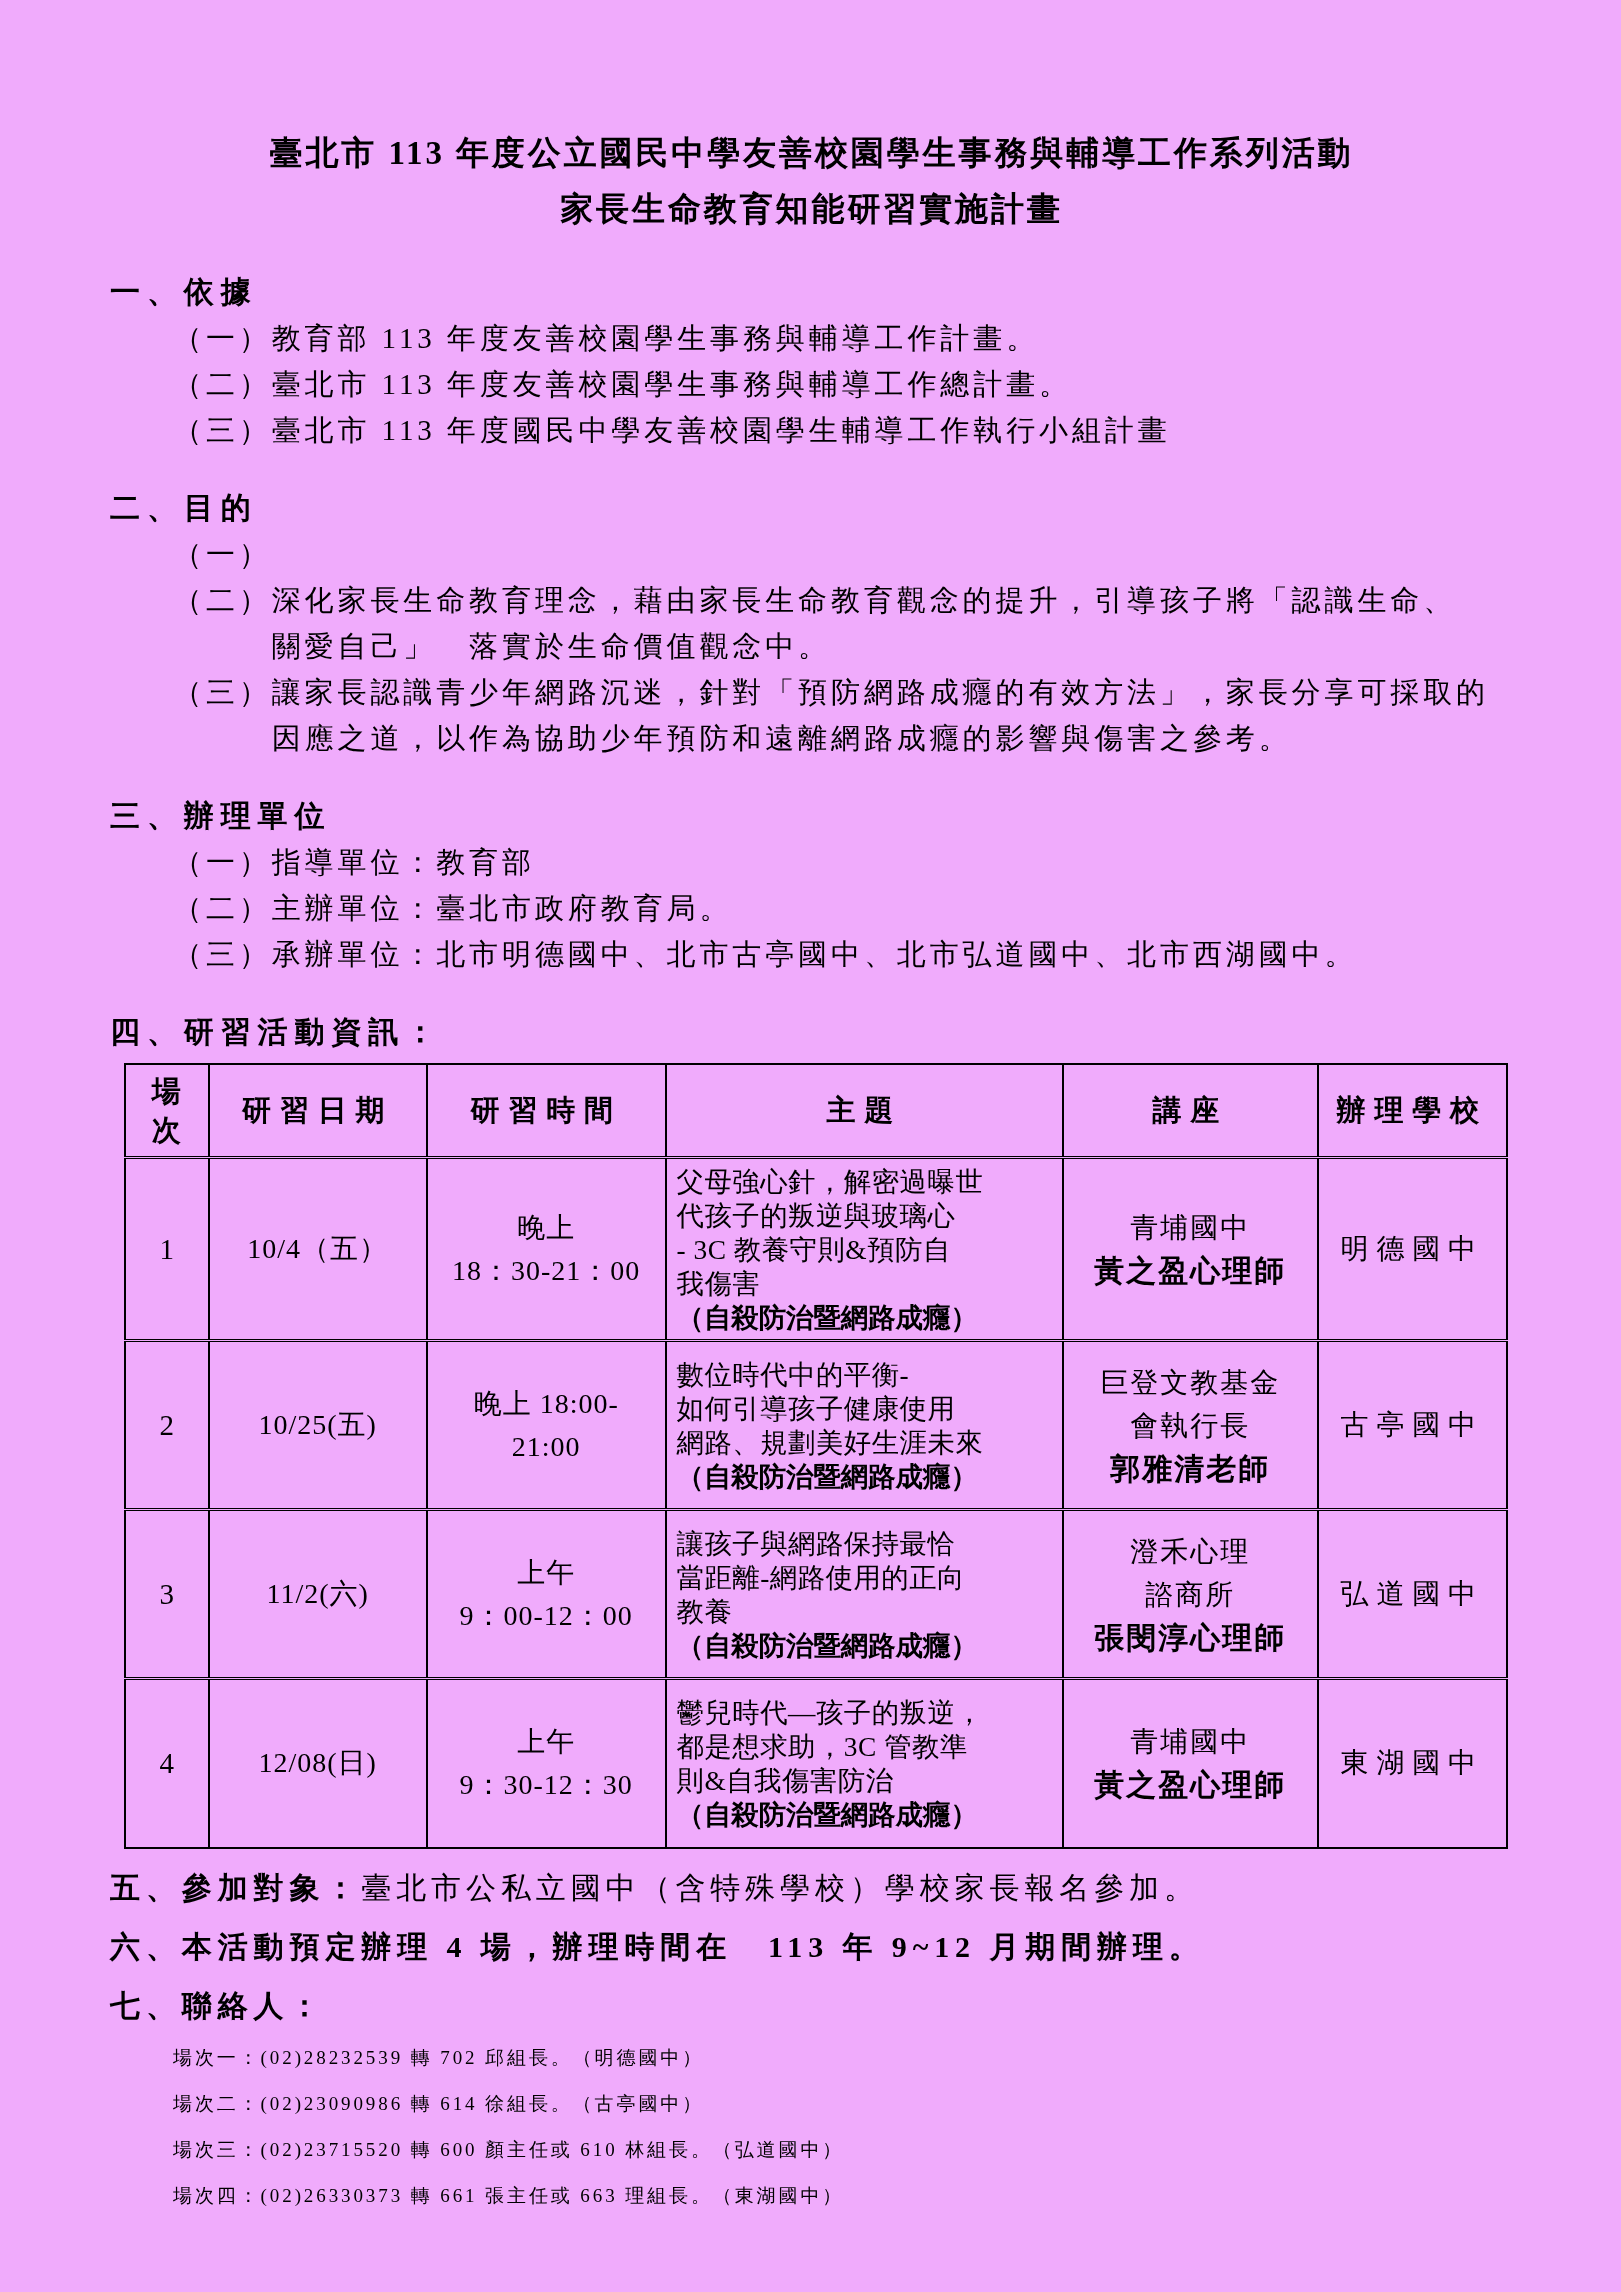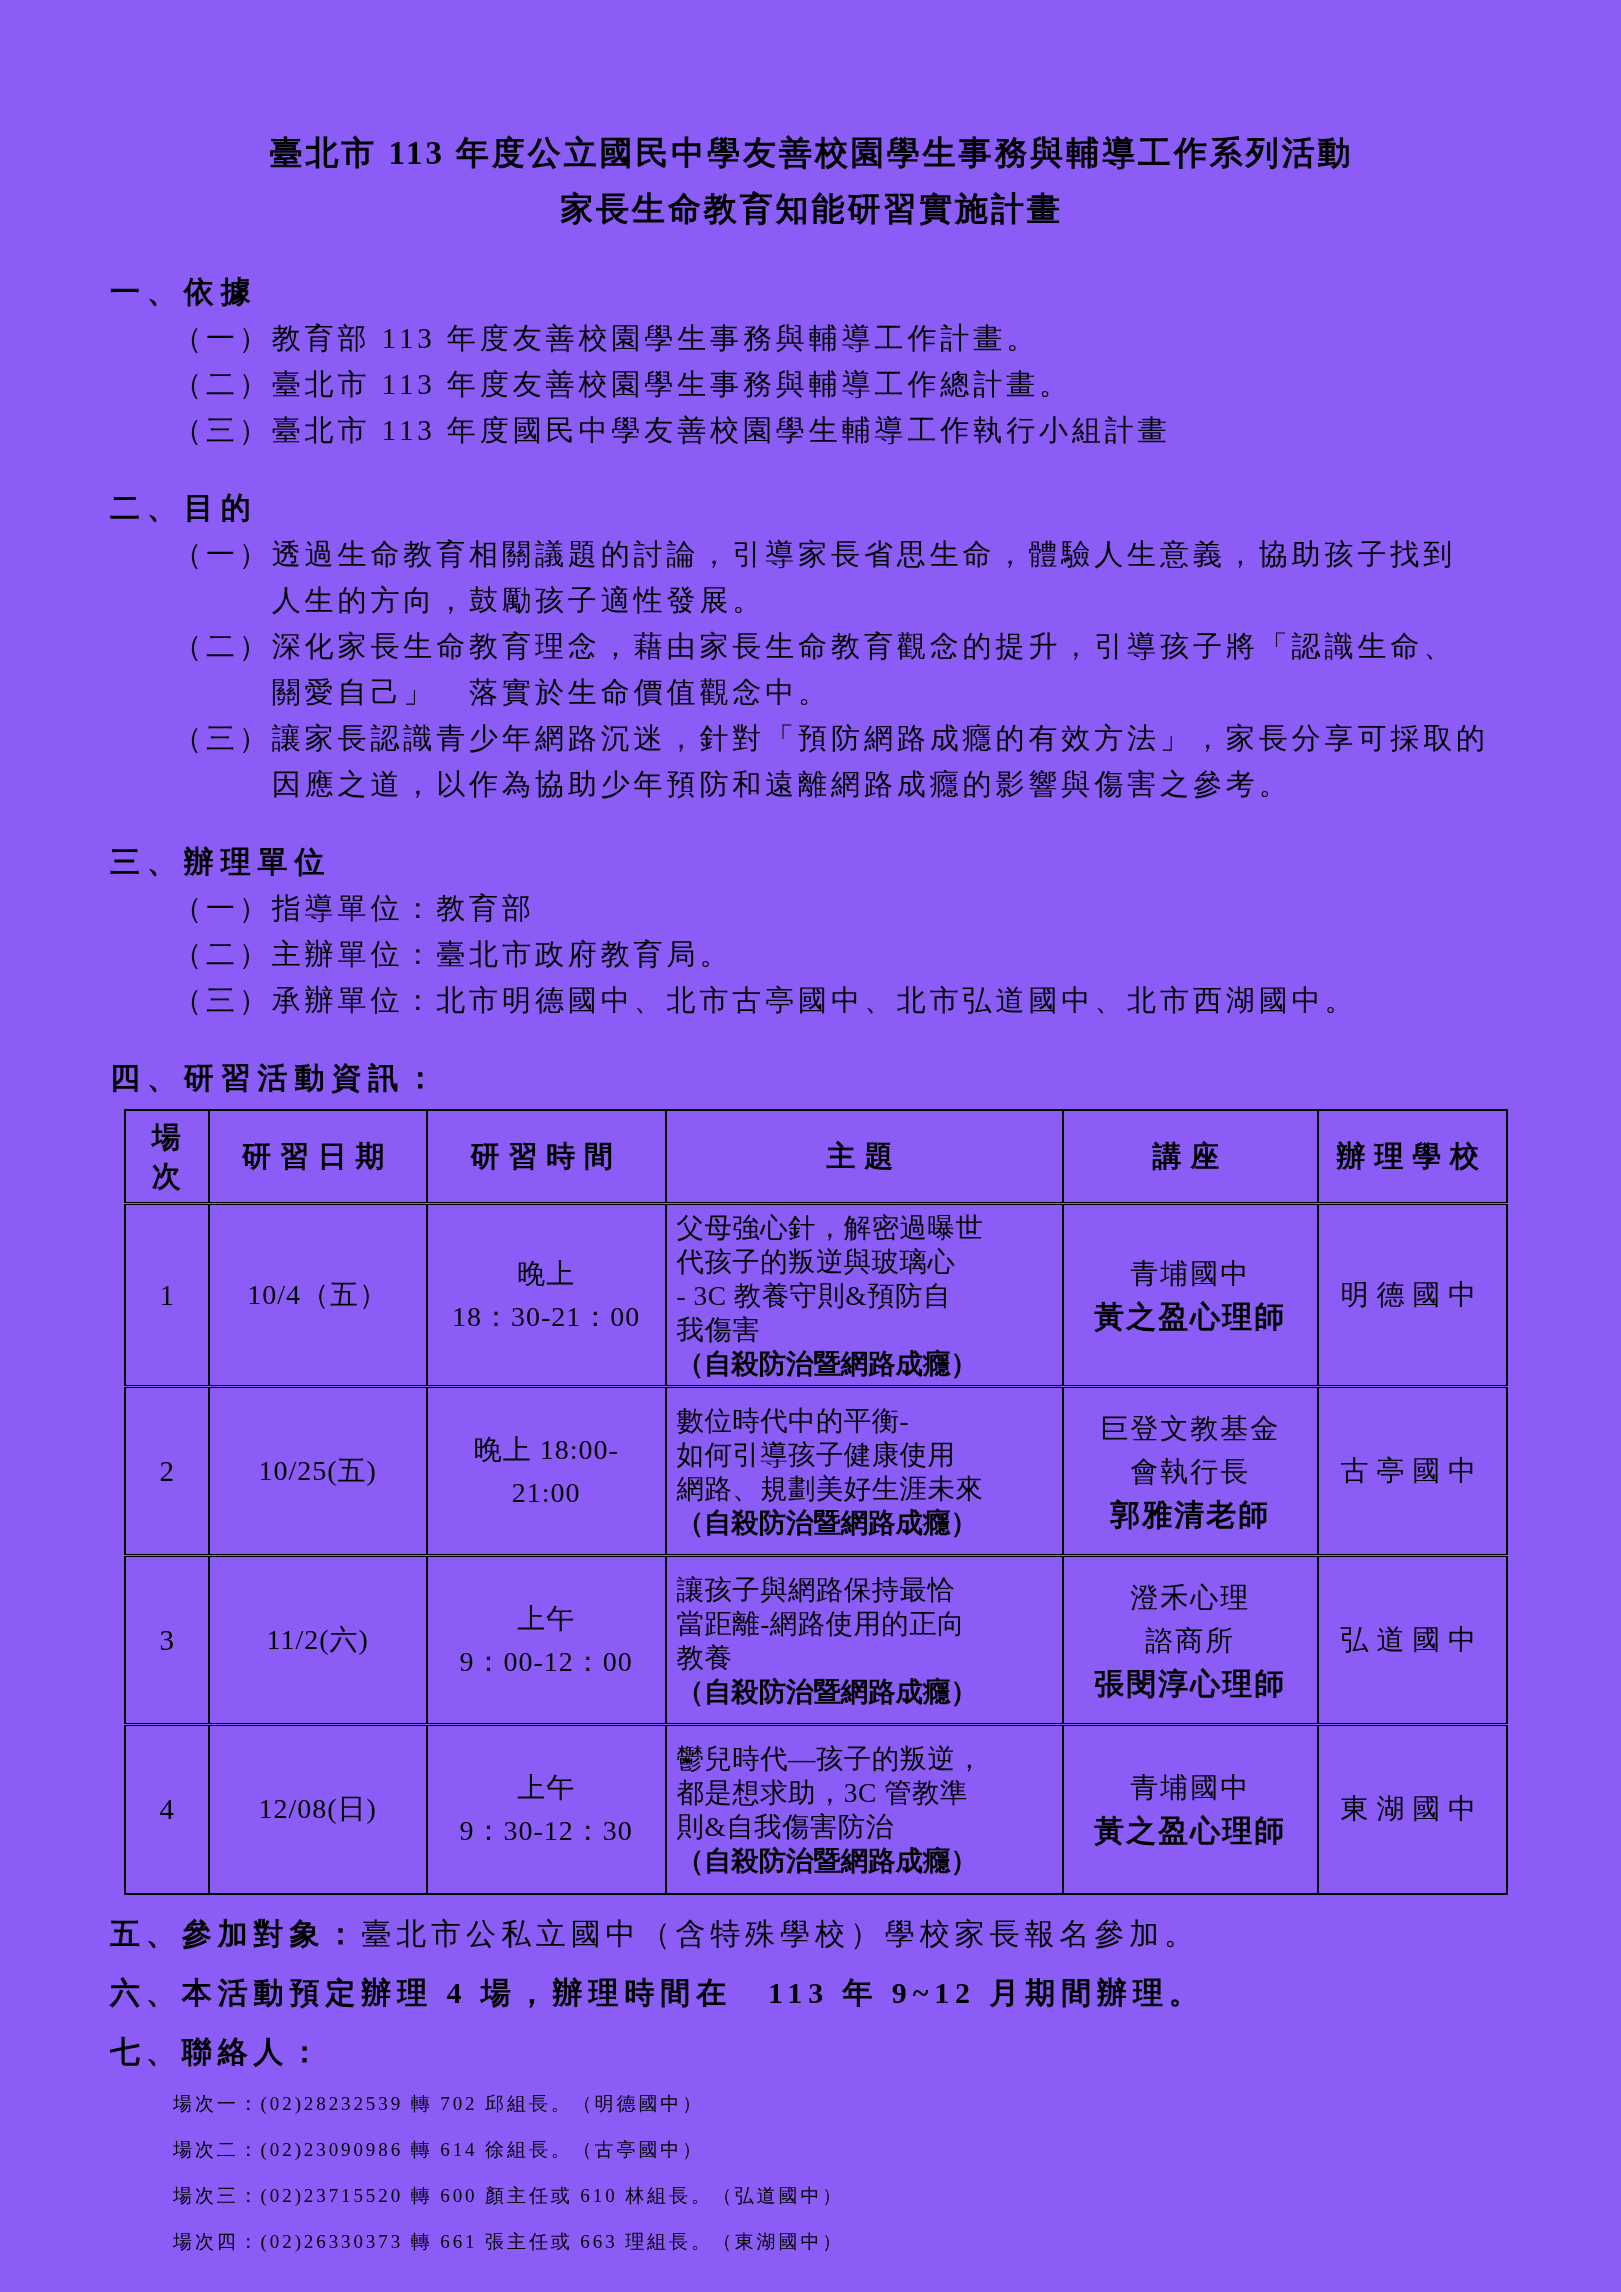--- a/index.html
+++ b/index.html
@@ -1,21 +1,21 @@
 <!DOCTYPE html>
 <html><head>
 <meta charset="utf-8">
 <style>
   html, body { margin: 0; padding: 0; background: #ffffff; }
   .page {
     position: relative;
     width: 1621px;
     height: 2293px;
     margin: 0 auto;
-    background: #8b5cf6;
+    background: #f0abfc;
     color: #000000;
     box-sizing: border-box;
     padding: 125px 108px 0 110px;
     font-family: "Liberation Serif", "DejaVu Serif", serif;
     overflow: hidden;
   }
   .title-block { text-align: center; margin-bottom: 13.7px; }
   .title-line {
     font-size: 33px;
     font-weight: bold;
@@ -116,22 +116,20 @@
     <div class="item">
       <span class="m">（三）</span>
       <span class="t">臺北市 113 年度國民中學友善校園學生輔導工作執行小組計畫</span>
     </div>
   </div>
 
   <div>
     <div class="sec-heading">二、目的</div>
     <div class="item">
       <span class="m">（一）</span>
-      <span class="t">透過生命教育相關議題的討論，引導家長省思生命，體驗人生意義，協助孩子找到
-人生的方向，鼓勵孩子適性發展。</span>
     </div>
     <div class="item">
       <span class="m">（二）</span>
       <span class="t">深化家長生命教育理念，藉由家長生命教育觀念的提升，引導孩子將「認識生命、
 關愛自己」　落實於生命價值觀念中。</span>
     </div>
     <div class="item">
       <span class="m">（三）</span>
       <span class="t">讓家長認識青少年網路沉迷，針對「預防網路成癮的有效方法」，家長分享可採取的
 因應之道，以作為協助少年預防和遠離網路成癮的影響與傷害之參考。</span>

